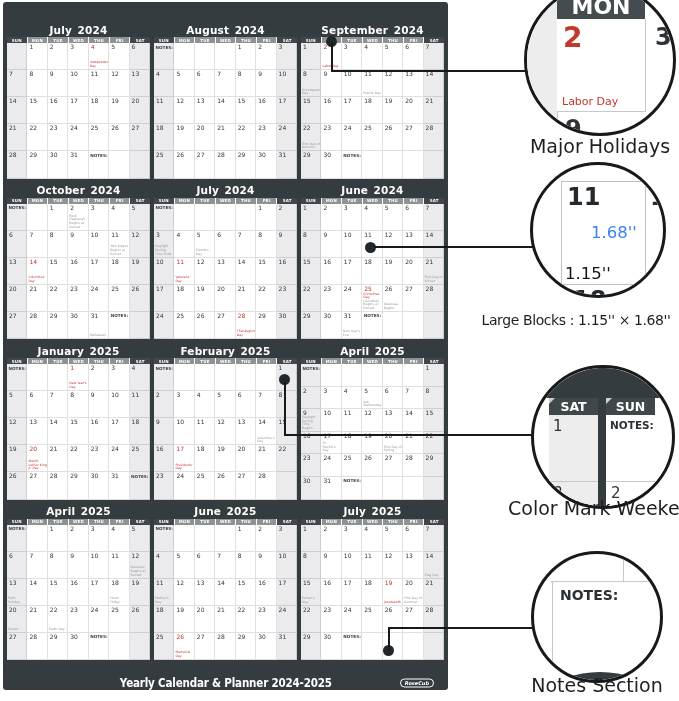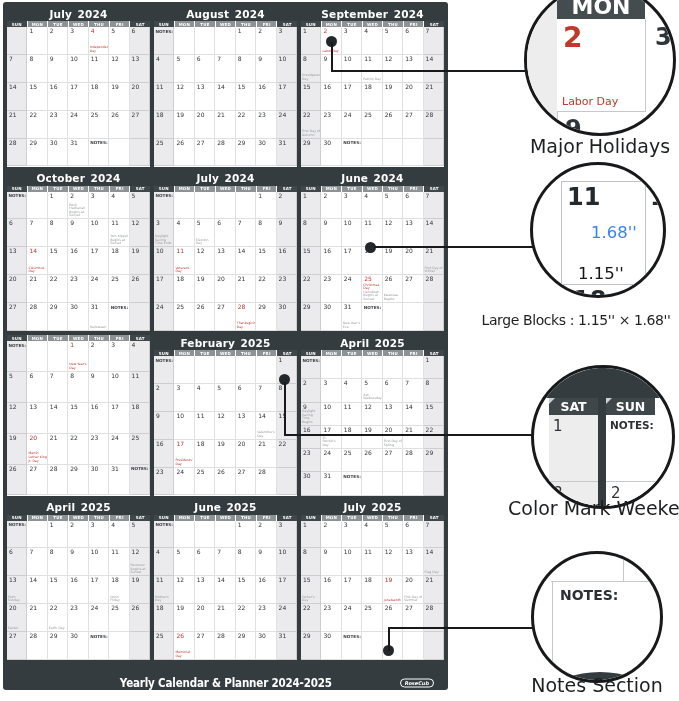--- a/index.html
+++ b/index.html
@@ -1,20 +1,20 @@
 <!DOCTYPE html>
 <html><head>
 <meta charset="utf-8">
 <style>
   html,body{margin:0;padding:0;background:#fff;}
   #canvas{position:relative;width:679px;height:701px;overflow:hidden;background:#fff;
           font-family:"DejaVu Sans",sans-serif;}
   
   .poster{position:absolute;left:3px;top:2px;width:445px;height:688px;background:#353c40;
-          box-sizing:border-box;padding:4px 4px 0 4px;display:flex;flex-direction:column;
+          box-sizing:border-box;padding:20px 4px 0 4px;display:flex;flex-direction:column;
           border-radius:3px;}
   .months-grid{flex:1;display:grid;grid-template-columns:repeat(3,1fr);
                grid-template-rows:repeat(4,1fr);gap:4px;}
   .month{display:flex;flex-direction:column;background:#fff;overflow:hidden;}
   .m-title{height:15px;background:#353c40;color:#fff;display:flex;align-items:center;
            justify-content:center;font-size:10.5px;font-weight:700;letter-spacing:.2px;}
   .dow-row{display:grid;grid-template-columns:repeat(7,1fr);gap:1px;background:#fff;}
   .dow{height:6px;font-size:4px;font-weight:700;color:#fff;background:#8d9295;
        display:flex;align-items:center;justify-content:center;letter-spacing:.2px;}
   .dow.dark{background:#3f474b;}
@@ -53,21 +53,21 @@
            border-right:1px solid #c6c9cb;border-bottom:1px solid #c6c9cb;}
   .c1-day{position:absolute;left:6px;top:2px;font-size:28px;font-weight:700;color:#c0392b;}
   .c1-holiday{position:absolute;left:5px;bottom:3px;font-size:11px;color:#c0392b;}
   .c1-neighbor{left:128px;top:36px;font-size:24px;font-weight:700;color:#2e3438;}
   .c1-below{left:38px;top:128px;font-size:24px;font-weight:700;color:#2e3438;}
   
   .c2-line{position:absolute;background:#bfc2c4;}
   .c2-day{left:34px;top:18px;font-size:24px;font-weight:700;color:#24292d;}
   .c2-neighbor{left:117px;top:18px;font-size:24px;font-weight:700;color:#24292d;}
   .c2-h{left:58px;top:58px;font-size:16.5px;color:#3b82f6;}
-  .c2-w{left:45px;top:99px;font-size:16.5px;color:#141618;}
+  .c2-w{left:32px;top:99px;font-size:16.5px;color:#141618;}
   .c2-below{left:40px;top:121px;font-size:24px;font-weight:700;color:#24292d;}
   
   .c3-top{position:absolute;left:0;top:0;width:100%;height:30px;background:#353c40;}
   .c3-gap{position:absolute;left:64px;top:0;width:8px;height:100%;background:#353c40;}
   .c3-hd{position:absolute;top:30px;height:17px;background:#40474b;color:#fff;
          font-size:12.5px;font-weight:700;display:flex;align-items:center;justify-content:center;}
   .c3-body{position:absolute;top:47px;height:97px;}
   .tri{position:absolute;width:0;height:0;border-top:6px solid #cdd0d2;
        border-right:6px solid transparent;}
   .c3-num{font-size:15px;color:#2e3438;}
@@ -808,20 +808,21 @@
             </div>
             <div class="cell">
               <span class="notes">NOTES:</span>
             </div>
             <div class="cell"></div>
             <div class="cell"></div>
             <div class="cell we"></div>
           </div>
         </div>
         <div class="month">
+          <div class="m-title">January 2025</div>
           <div class="dow-row">
             <div class="dow dark">SUN</div>
             <div class="dow">MON</div>
             <div class="dow">TUE</div>
             <div class="dow">WED</div>
             <div class="dow">THU</div>
             <div class="dow">FRI</div>
             <div class="dow dark">SAT</div>
           </div>
           <div class="m-grid">

